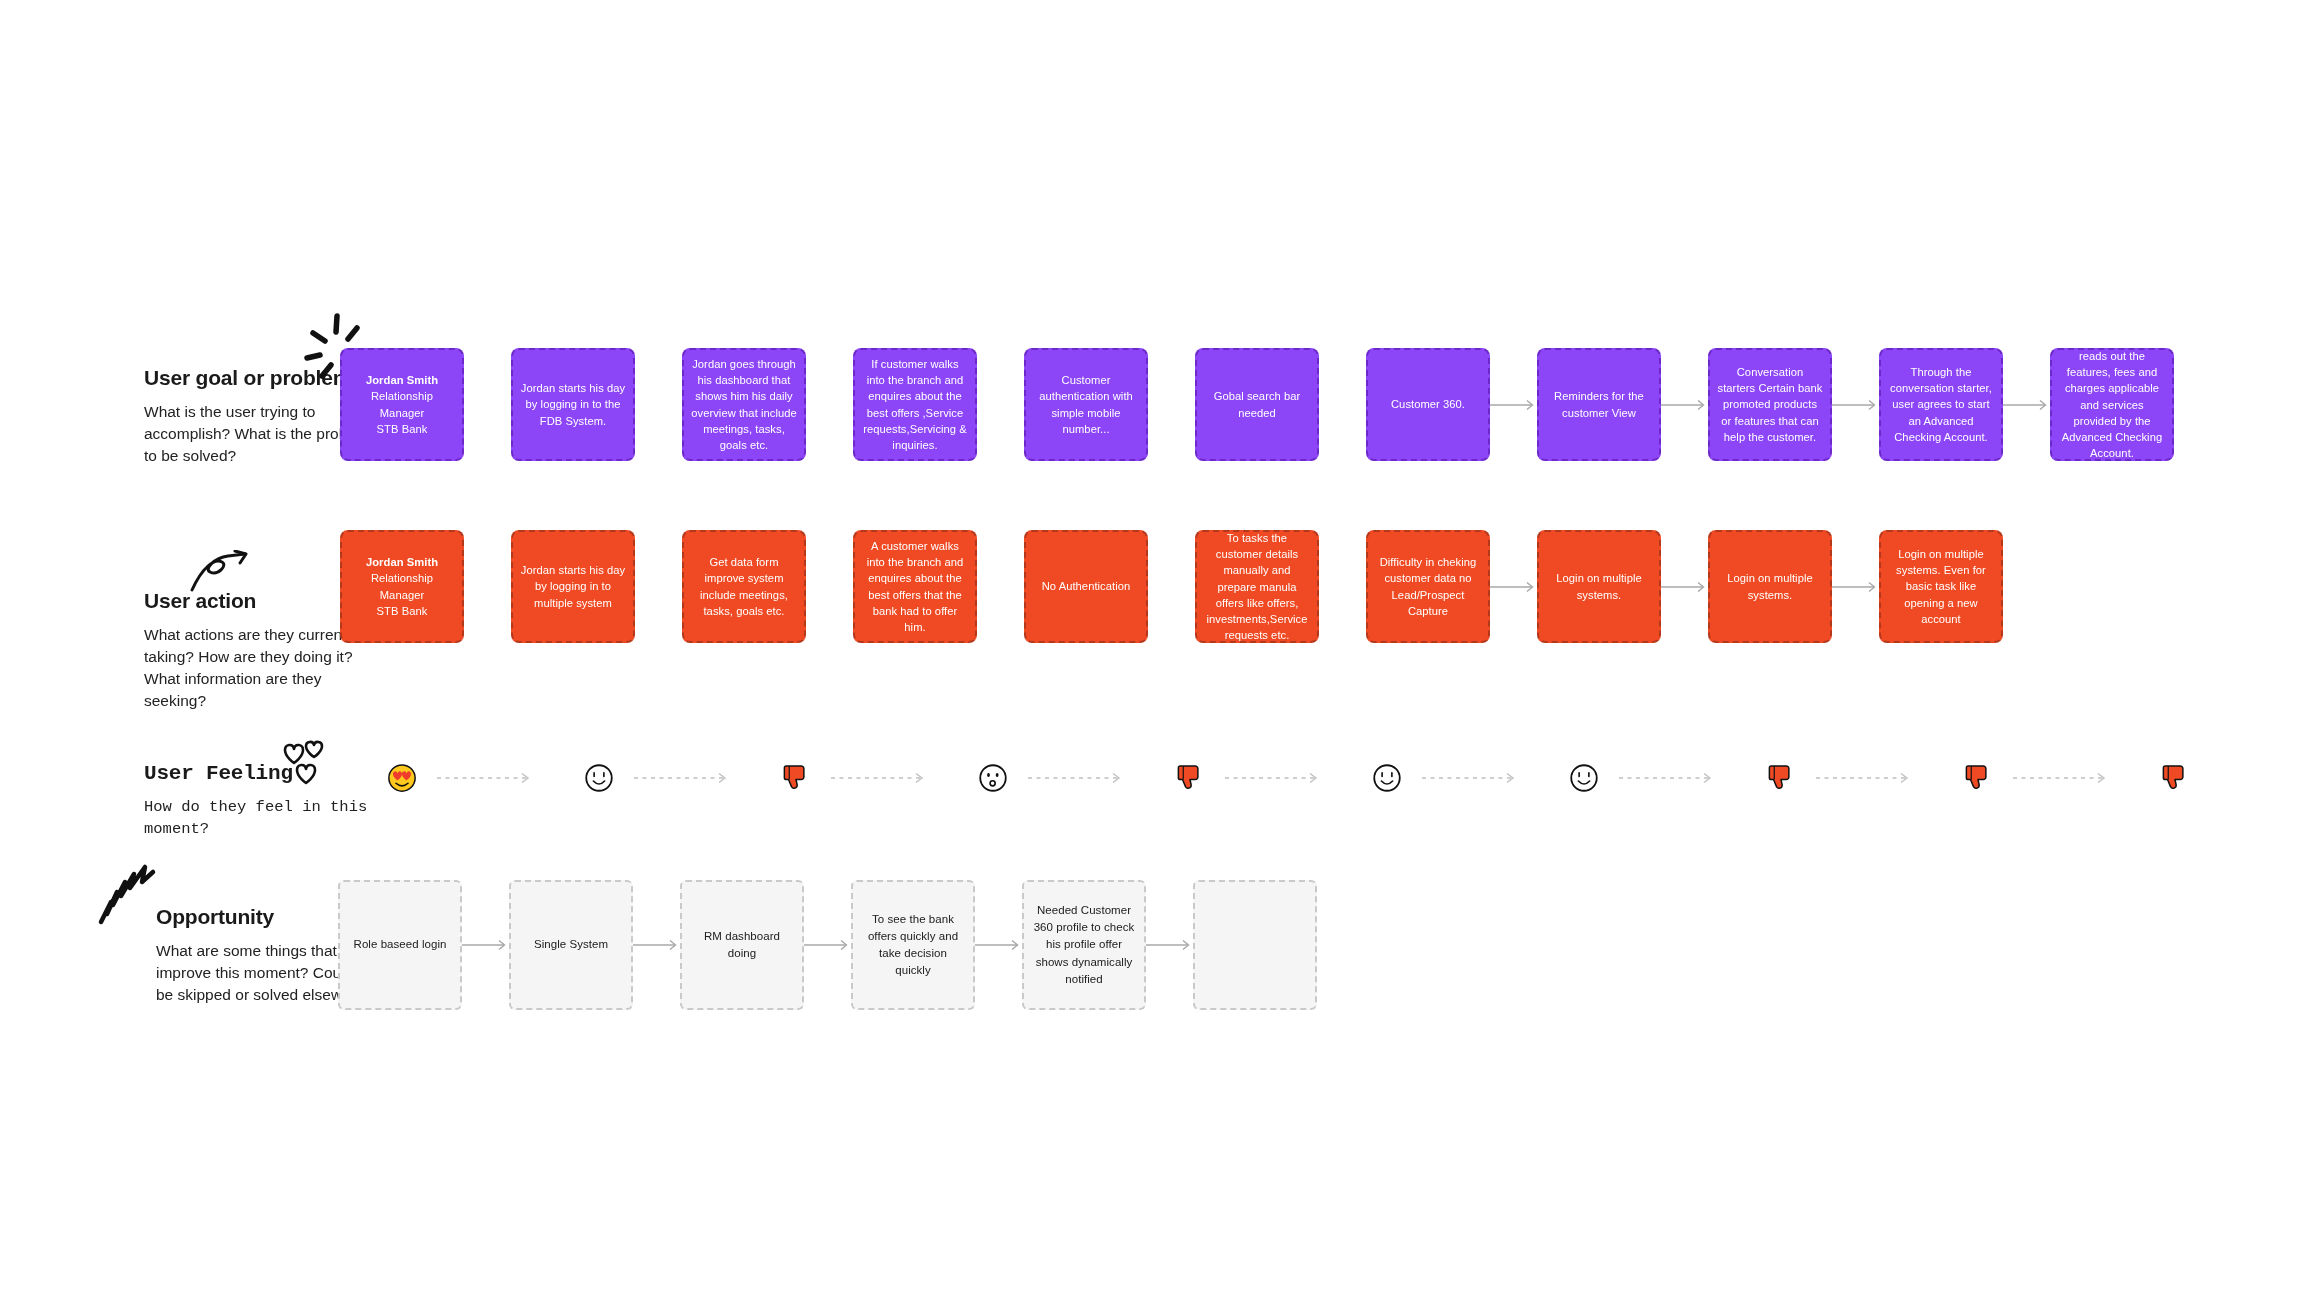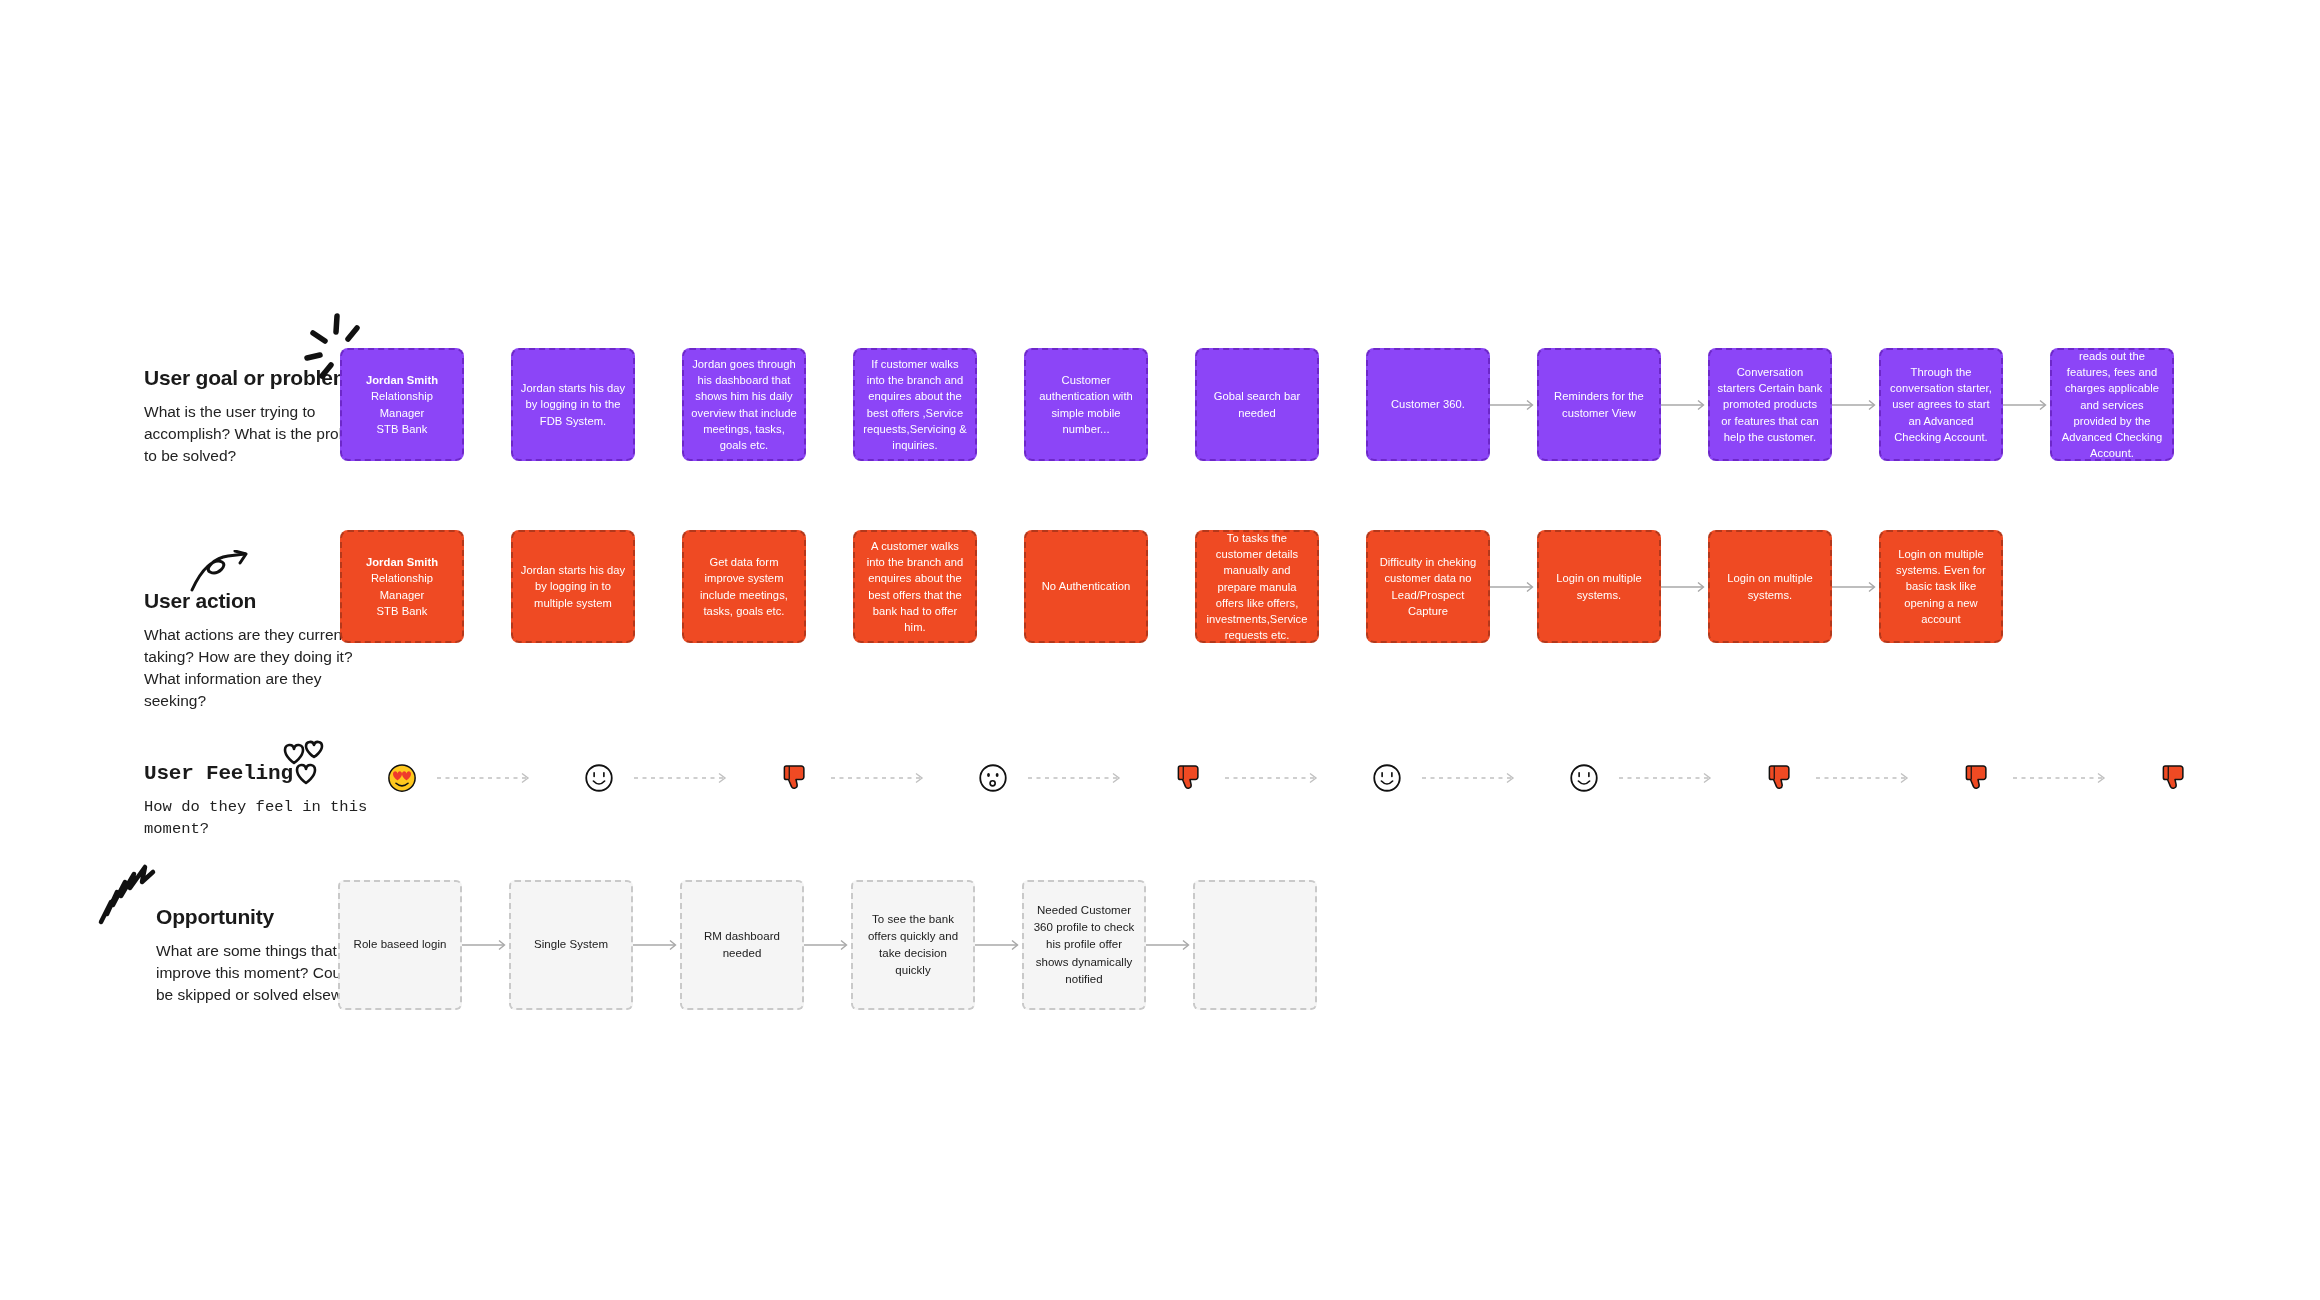--- a/index.html
+++ b/index.html
@@ -509,21 +509,21 @@
       <div class="card-text">Single System</div>
     </div>
 
     <div class="gap tall">
       <svg class="arrow" viewBox="0 0 47 12">
         <line class="ln" x1="0" y1="6" x2="42" y2="6"></line>
         <polyline class="hd" points="37,1.5 42.5,6 37,10.5"></polyline>
       </svg>
     </div>
     <div class="card grey">
-      <div class="card-text">RM dashboard needed</div>
+      <div class="card-text">RM dashboard doing</div>
     </div>
 
     <div class="gap tall">
       <svg class="arrow" viewBox="0 0 47 12">
         <line class="ln" x1="0" y1="6" x2="42" y2="6"></line>
         <polyline class="hd" points="37,1.5 42.5,6 37,10.5"></polyline>
       </svg>
     </div>
     <div class="card grey">
       <div class="card-text">To see the bank offers quickly and take decision quickly</div>

